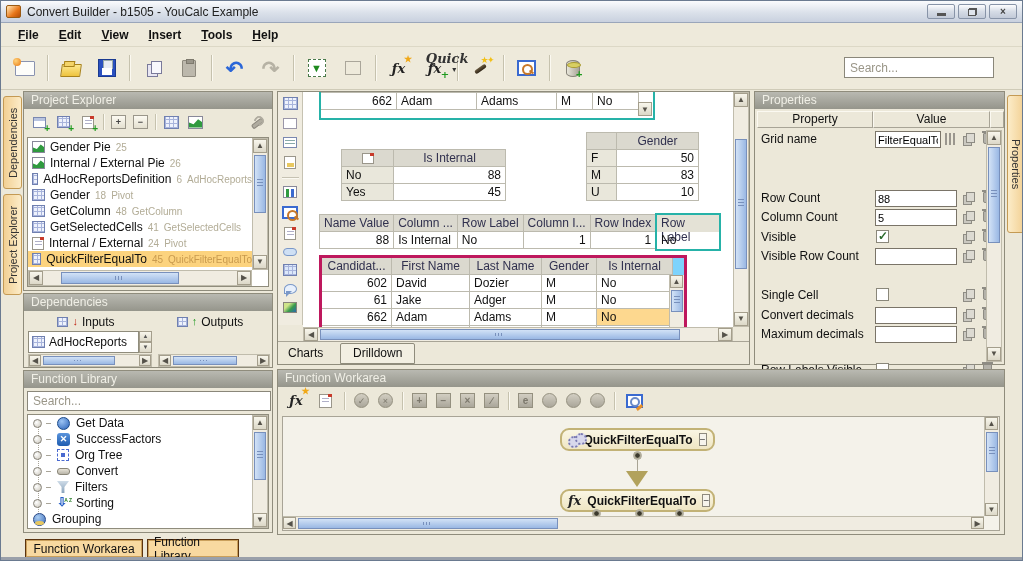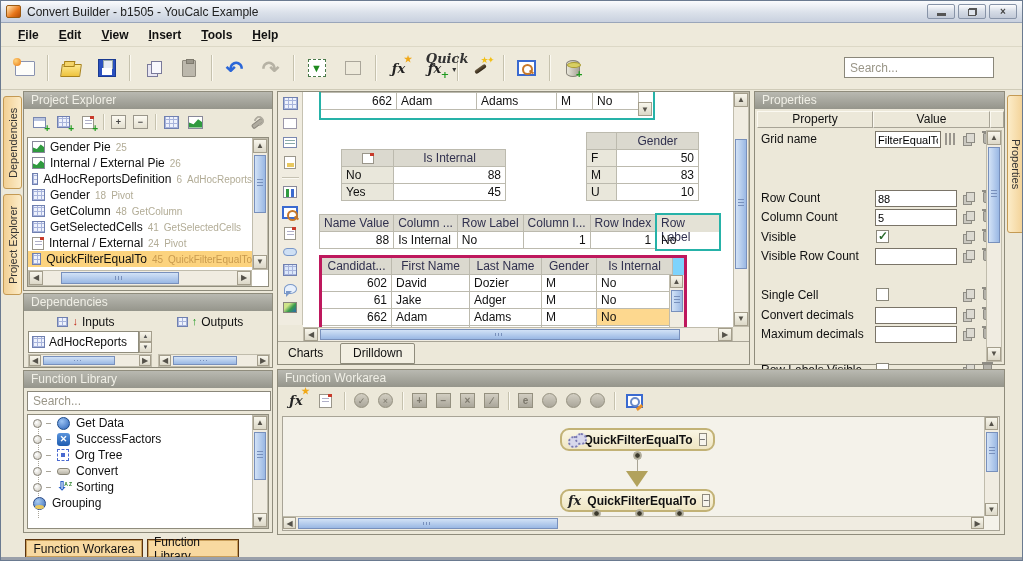--- a/index.html
+++ b/index.html
@@ -416,20 +416,26 @@
         </div>
       <div class="li-row">
           <div class="expander"></div>
           <div class="stem"></div>
           <div class="fl-conv"></div>
           <span>Convert</span>
         </div>
       <div class="li-row">
           <div class="expander"></div>
           <div class="stem"></div>
+          <div class="fl-filt"></div>
+          <span>Filters</span>
+        </div>
+      <div class="li-row">
+          <div class="expander"></div>
+          <div class="stem"></div>
           <div class="fl-sort"></div>
           <span>Sorting</span>
         </div>
       <div class="li-row">
           <div class="fl-grp"></div>
           <span>Grouping</span>
         </div>
       <div class="sb" style="right:0;top:0;width:16px;bottom:0">
         <div class="sb-btn" style="left:0;top:0;width:14px;height:14px">▲</div>
         <div class="sb-th-v grip-v" style="top:16px;height:48px"></div>

